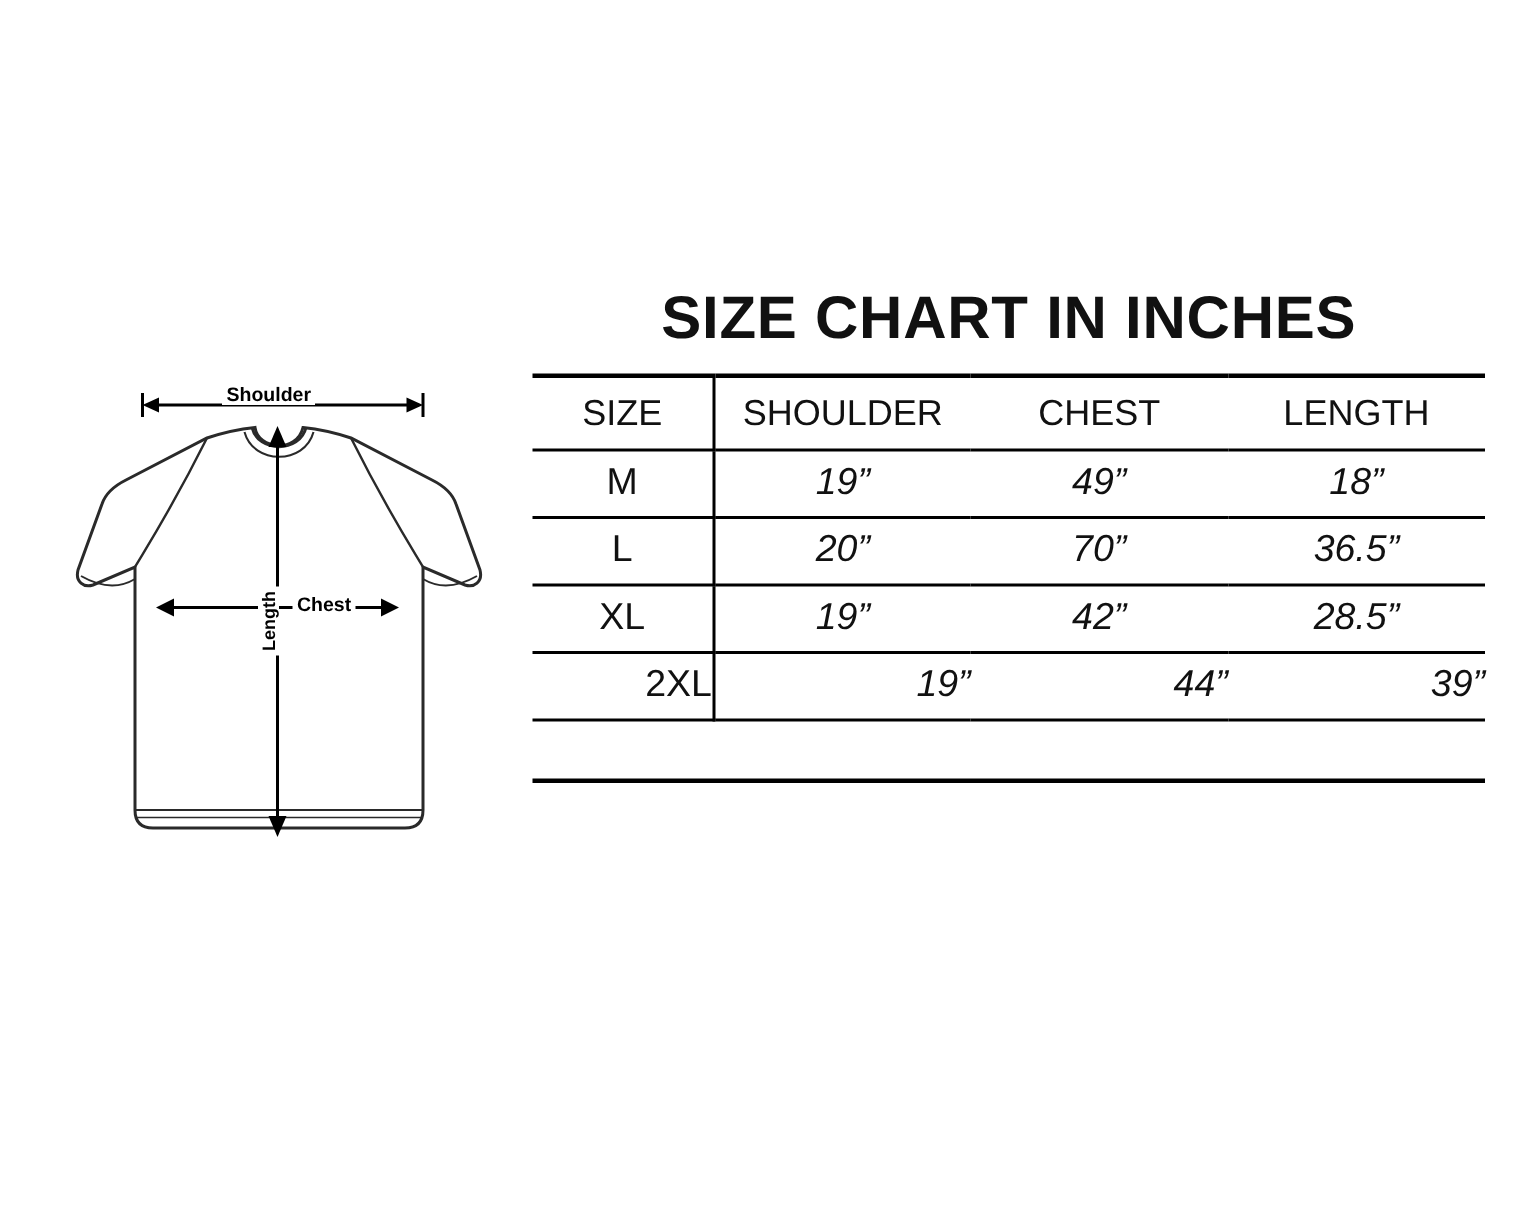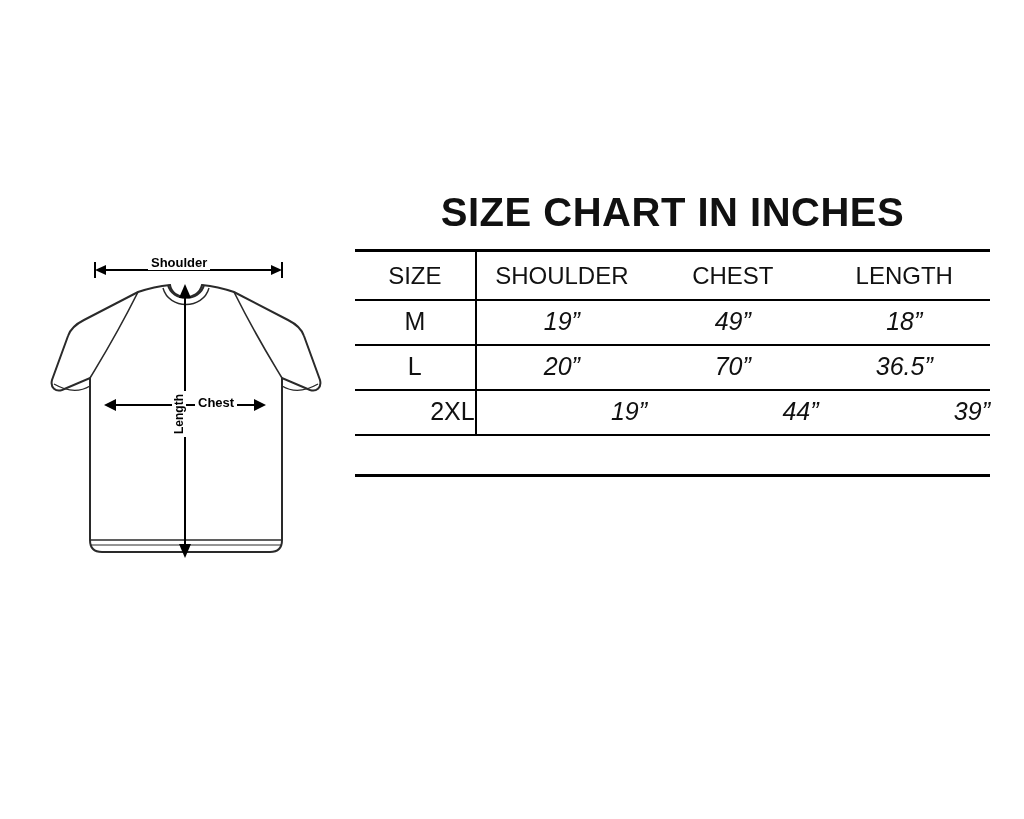--- a/index.html
+++ b/index.html
@@ -211,20 +211,26 @@
         <td class="val-cell">49”</td>
         <td class="val-cell">18”</td>
       </tr>
       <tr>
         <td class="size-cell">L</td>
         <td class="val-cell">20”</td>
         <td class="val-cell">70”</td>
         <td class="val-cell">36.5”</td>
       </tr>
       <tr>
+        <td class="size-cell">XL</td>
+        <td class="val-cell">19”</td>
+        <td class="val-cell">42”</td>
+        <td class="val-cell">28.5”</td>
+      </tr>
+      <tr>
         <td class="size-cell">2XL</td>
         <td class="val-cell">19”</td>
         <td class="val-cell">44”</td>
         <td class="val-cell">39”</td>
       </tr>
     </tbody>
   </table>
 
   <div id="table-footer-rule"></div>
 </div>

